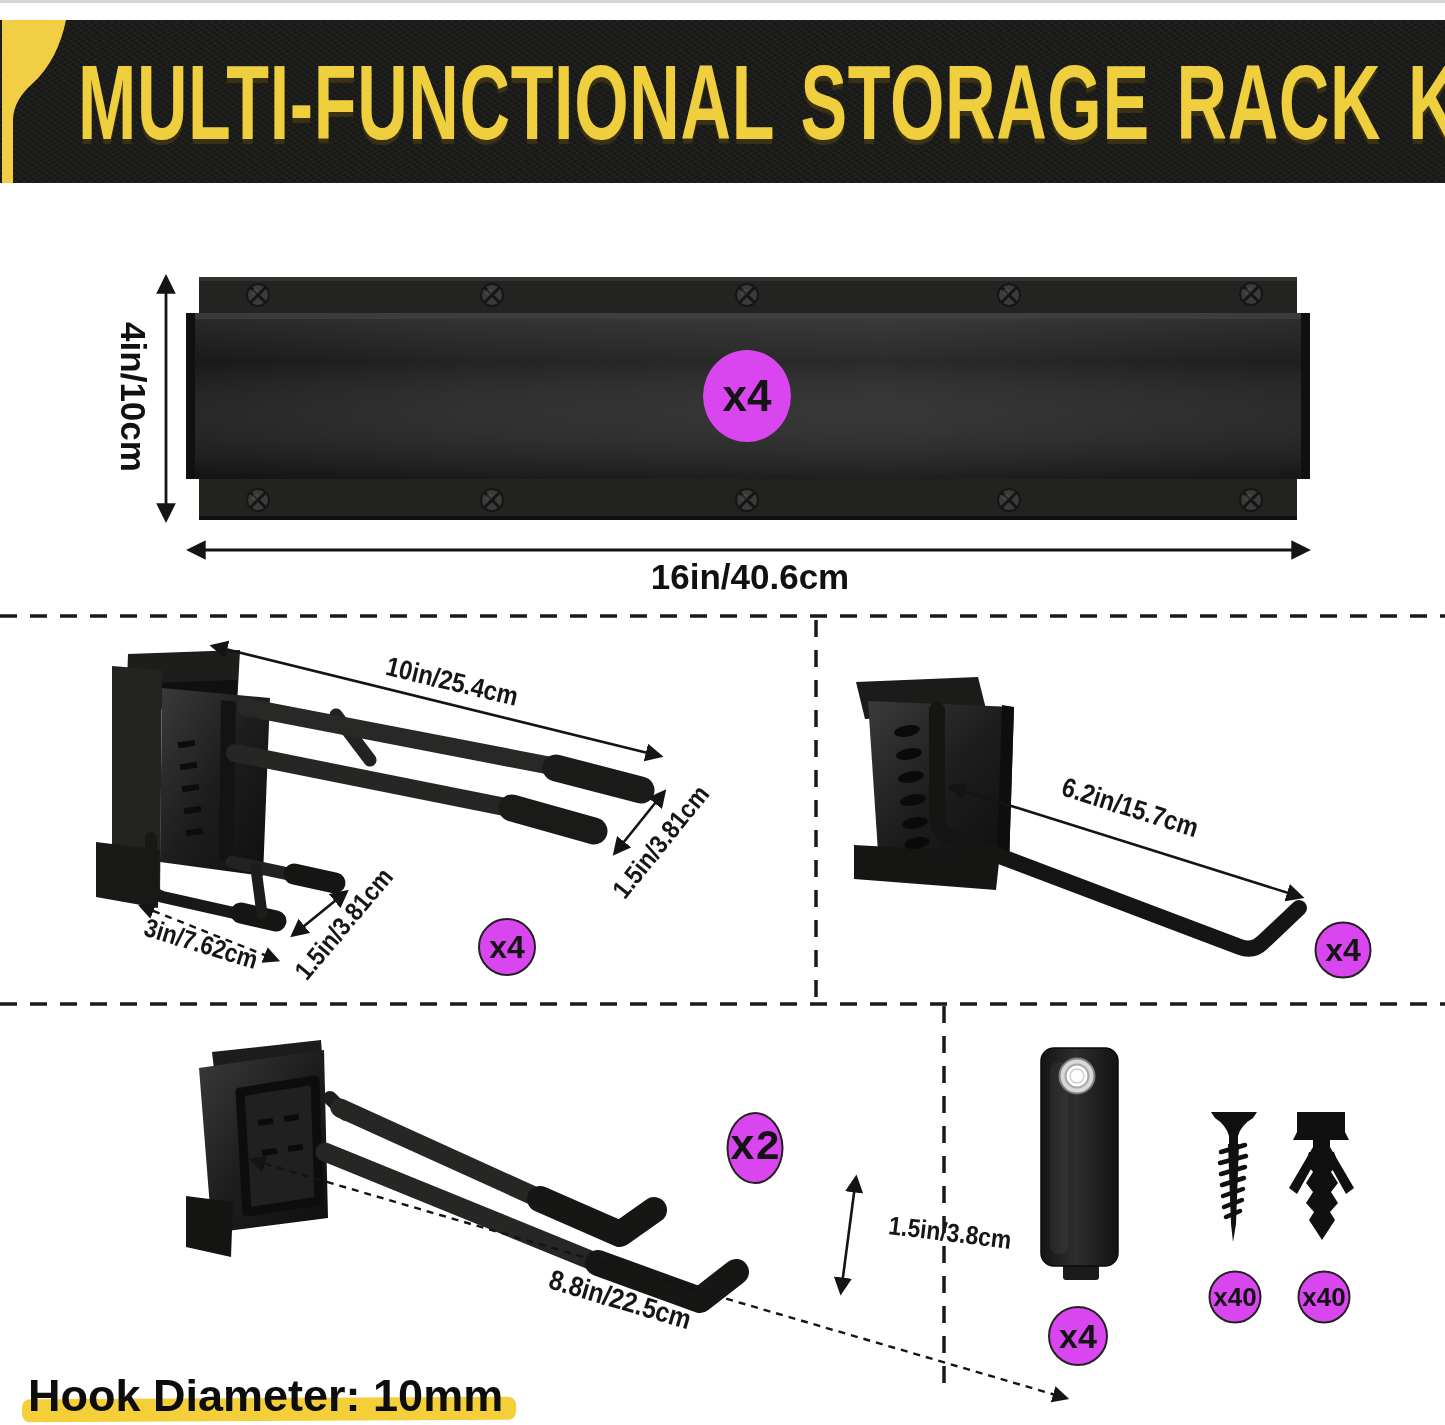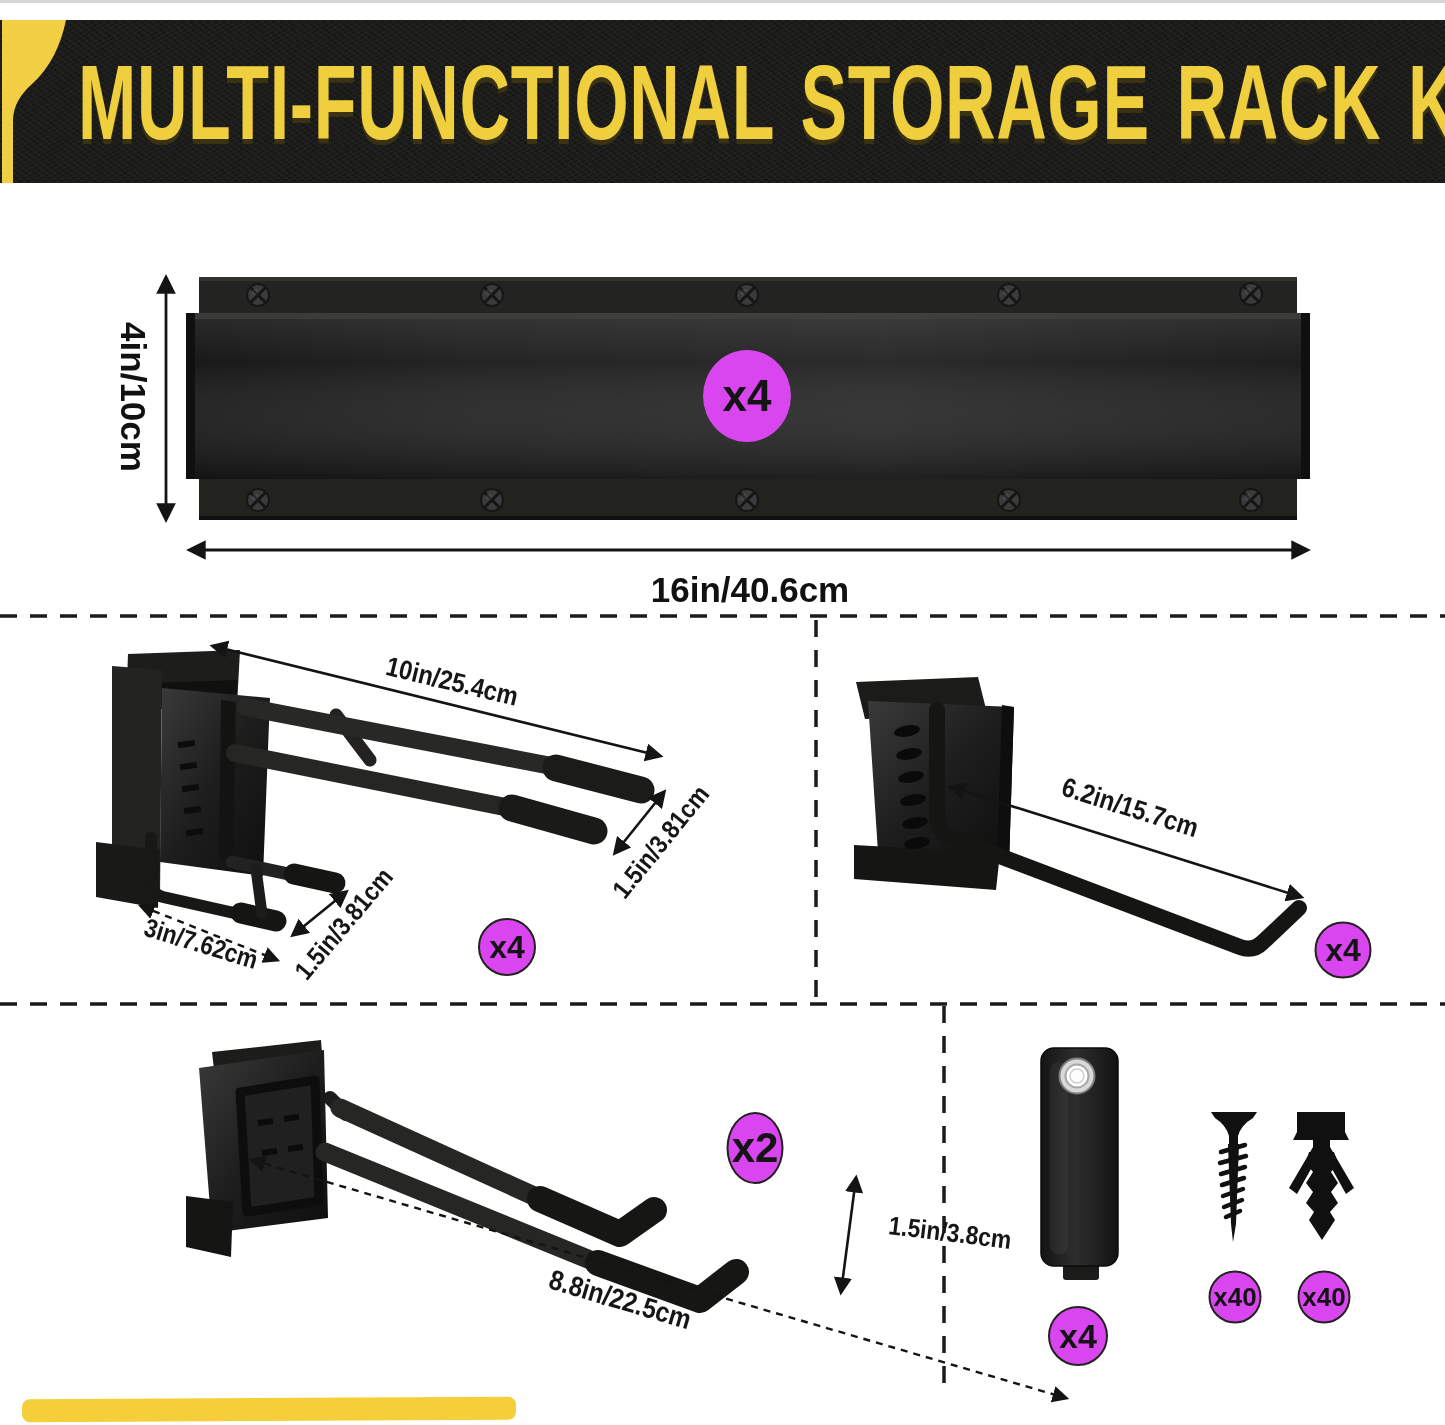--- a/index.html
+++ b/index.html
@@ -242,35 +242,36 @@
     <g fill="#101010">
       <path d="M1297,1112 L1345,1112 L1345,1132 L1349,1140 L1293,1140 L1297,1132 Z"></path>
       <rect x="1313" y="1140" width="17" height="12"></rect>
       <path d="M1313,1147 L1289,1188 L1297,1194 L1316,1160 Z"></path>
       <path d="M1330,1147 L1354,1188 L1346,1194 L1327,1160 Z"></path>
       <path d="M1309,1152 L1334,1152 L1338,1163 L1331,1172 L1338,1183 L1331,1192 L1338,1203 L1330,1212 L1335,1220 L1322,1240 L1309,1220 L1314,1212 L1306,1203 L1313,1192 L1306,1183 L1313,1172 L1306,1163 Z"></path>
     </g>
   </svg>
 
   <div class="dim-bold" style="left:133px;top:397px;transform:translate(-50%,-50%) rotate(90deg);">4in/10cm</div>
-  <div class="dim-bold" style="left:750px;top:577px;transform:translate(-50%,-50%);margin-top:13px;">16in/40.6cm</div>
+  <div class="dim-bold" style="left:750px;top:577px;transform:translate(-50%,-50%);">16in/40.6cm</div>
 
   <div class="dim" style="left:452px;top:682px;transform:translate(-50%,-50%) rotate(13.5deg) scaleX(0.88);">10in/25.4cm</div>
   <div class="dim" style="left:661px;top:842px;font-size:26px;transform:translate(-50%,-50%) rotate(-51deg) scaleX(0.88);">1.5in/3.81cm</div>
   <div class="dim" style="left:344px;top:924px;font-size:26px;transform:translate(-50%,-50%) rotate(-50deg) scaleX(0.88);">1.5in/3.81cm</div>
   <div class="dim" style="left:201px;top:944px;font-size:26px;transform:translate(-50%,-50%) rotate(17deg) scaleX(0.88);">3in/7.62cm</div>
 
   <div class="dim" style="left:1130px;top:808px;transform:translate(-50%,-50%) rotate(17.5deg) scaleX(0.88);">6.2in/15.7cm</div>
 
   <div class="dim" style="left:950px;top:1233px;font-size:26px;transform:translate(-50%,-50%) rotate(7deg) scaleX(0.88);">1.5in/3.8cm</div>
   <div class="dim" style="left:620px;top:1300px;font-size:28px;transform:translate(-50%,-50%) rotate(16.5deg) scaleX(0.88);">8.8in/22.5cm</div>
 
   <div class="badge" style="left:747px;top:396px;width:88px;height:92px;font-size:44px;border:none;">x4</div>
   <div class="badge" style="left:507px;top:947px;width:58px;height:58px;font-size:32px;">x4</div>
   <div class="badge" style="left:1343px;top:950px;width:57px;height:57px;font-size:32px;">x4</div>
-  <div class="badge" style="left:755px;top:1148px;width:57px;height:72px;font-size:42px;">x2</div>
+  <div class="badge" style="left:755px;top:1148px;width:57px;height:72px;font-size:42px;font-family:Liberation Mono, monospace;">x2</div>
   <div class="badge" style="left:1078px;top:1336px;width:60px;height:60px;font-size:34px;">x4</div>
   <div class="badge" style="left:1235px;top:1297px;width:53px;height:53px;font-size:26px;">x40</div>
   <div class="badge" style="left:1324px;top:1297px;width:53px;height:53px;font-size:26px;">x40</div>
 
   <div class="footer-highlight"></div>
+  <div class="footer-note">Hook Diameter: 10mm</div>
 
 </div>
 
 </body></html>

